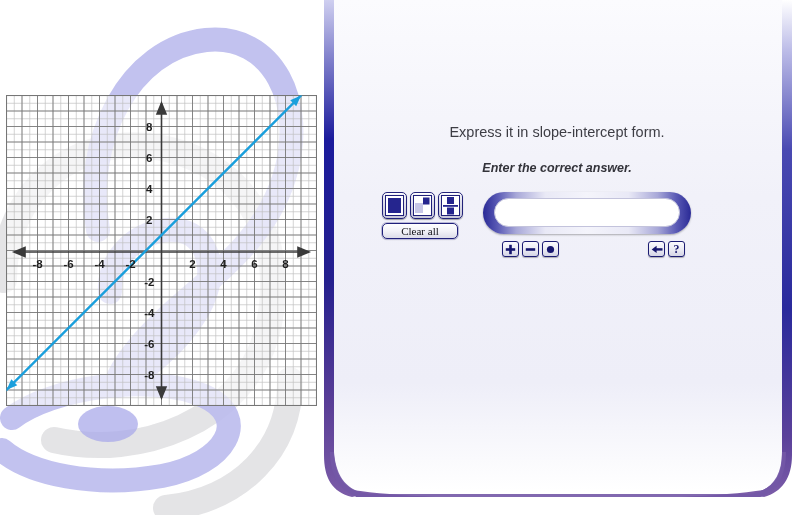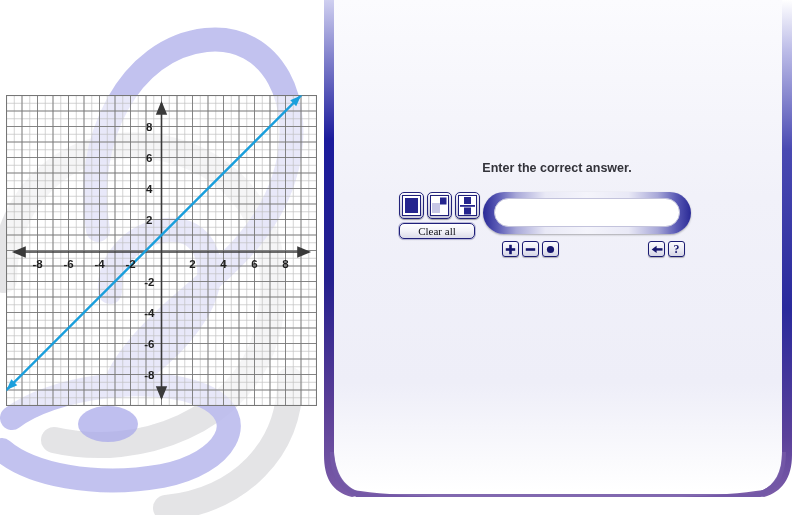--- a/index.html
+++ b/index.html
@@ -52,28 +52,29 @@
     text-align: center;
     color: #3d3d44;
     font-size: 14.5px;
     line-height: 23px;
   }
   #prompt-main { top: 40px; }
   #prompt-sub  { top: 121px; }
   #prompt-hint {
     top: 157px;
     font-size: 12.5px;
+    font-style: italic;
     color: #33333a;
     font-weight: bold;
   }
 
   
   #template-palette {
     position: absolute;
-    left: 61px; top: 192px;
+    left: 44px; top: 192px;
     width: 86px;
   }
   .tmpl-row { display: flex; gap: 3px; }
   .tmpl-btn {
     width: 25px; height: 27px;
     border-radius: 5px;
     background: linear-gradient(180deg,#f4f4fa 0%, #dcdce8 48%, #c6c6d8 100%);
     border: 1px solid #23237a;
     box-shadow: 0 1px 0 #ffffff inset, 0 1px 1px rgba(0,0,0,.35);
     position: relative;
@@ -419,20 +420,21 @@
 
         <path d="M 28 490 C 120 503 350 503 440 490 L 436 497 C 348 509 118 509 32 497 Z" fill="#7b5ca8"></path>
         <path d="M 10 452 C 12 478 24 491 44 494 L 426 494 C 446 491 458 478 458 452
                  L 462 452 C 462 480 450 496 428 499 L 42 499 C 20 496 6 480 6 452 Z" fill="#7358a6" opacity="0.9"></path>
       </svg>
     </div>
 
     <div id="panel-content">
 
 
+      <div class="prompt" id="prompt-sub">Express it in slope-intercept form.</div>
 
       <div class="prompt" id="prompt-hint">Enter the correct answer.</div>
 
       <div id="template-palette">
         <div class="tmpl-row">
 
           <div class="tmpl-btn">
             <svg width="19" height="21" viewBox="0 0 19 21">
               <rect x="0.5" y="0.5" width="18" height="20" fill="#ffffff" stroke="#20207a"></rect>
               <rect x="3" y="3" width="13" height="15" fill="#25258e"></rect>

